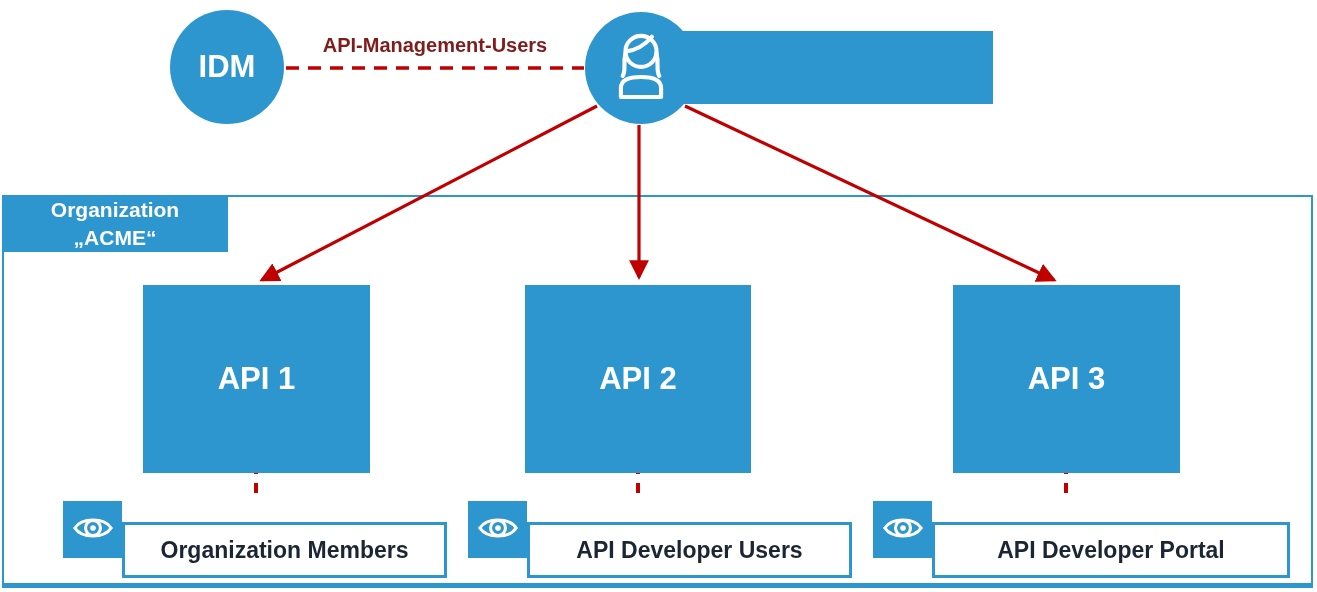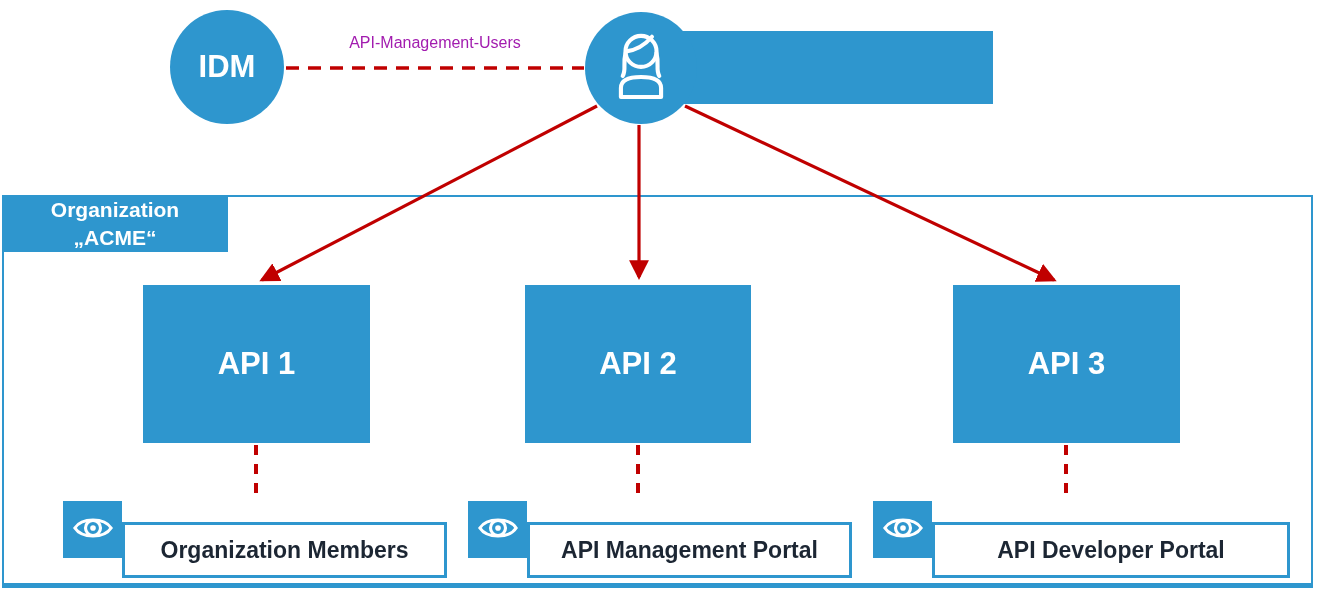--- a/index.html
+++ b/index.html
@@ -61,23 +61,23 @@
     font-size: 31px;
     display: flex; align-items: center; justify-content: center;
     z-index: 4;
   }
 
   .connection-label {
     position: absolute;
     left: 295px; top: 34px;
     width: 280px;
     text-align: center;
-    color: #a21caf;
-    font-weight: normal;
-    font-size: 16px;
+    color: #7f1d1d;
+    font-weight: bold;
+    font-size: 20px;
     z-index: 3;
   }
 
   .member-badge {
     position: absolute;
     left: 674px; top: 31px;
     width: 319px; height: 73px;
     background: #2E96CE;
     color: #ffffff;
     font-weight: bold;
@@ -96,21 +96,21 @@
     border-radius: 50%;
     background: #2E96CE;
     display: flex; align-items: center; justify-content: center;
     z-index: 4;
   }
 
   
   .api-box {
     position: absolute;
     top: 285px;
-    height: 158px;
+    height: 188px;
     background: #2E96CE;
     color: #ffffff;
     font-weight: bold;
     font-size: 31px;
     display: flex; align-items: center; justify-content: center;
     z-index: 3;
   }
   .api-box.api-1 { left: 143px; width: 227px; }
   .api-box.api-2 { left: 525px; width: 226px; }
   .api-box.api-3 { left: 953px; width: 227px; }
@@ -225,21 +225,21 @@
   <div class="eye-tile g2">
     <span>
       <svg width="46" height="40" viewBox="0 0 64 64" xmlns="http://www.w3.org/2000/svg">
         <path d="M3 32 C 14 15, 50 15, 61 32 C 50 49, 14 49, 3 32 Z" fill="none" stroke="#ffffff" stroke-width="5" stroke-linejoin="miter"></path>
         <circle cx="32" cy="32" r="12" fill="none" stroke="#ffffff" stroke-width="5"></circle>
         <circle cx="32" cy="32" r="4.5" fill="#ffffff"></circle>
       </svg>
     </span>
   </div>
   <div class="perm-box g2">
-    <span>API Management Portal</span>
+    <span>API Developer Users</span>
   </div>
 
   <div class="eye-tile g3">
     <span>
       <svg width="46" height="40" viewBox="0 0 64 64" xmlns="http://www.w3.org/2000/svg">
         <path d="M3 32 C 14 15, 50 15, 61 32 C 50 49, 14 49, 3 32 Z" fill="none" stroke="#ffffff" stroke-width="5" stroke-linejoin="miter"></path>
         <circle cx="32" cy="32" r="12" fill="none" stroke="#ffffff" stroke-width="5"></circle>
         <circle cx="32" cy="32" r="4.5" fill="#ffffff"></circle>
       </svg>
     </span>

